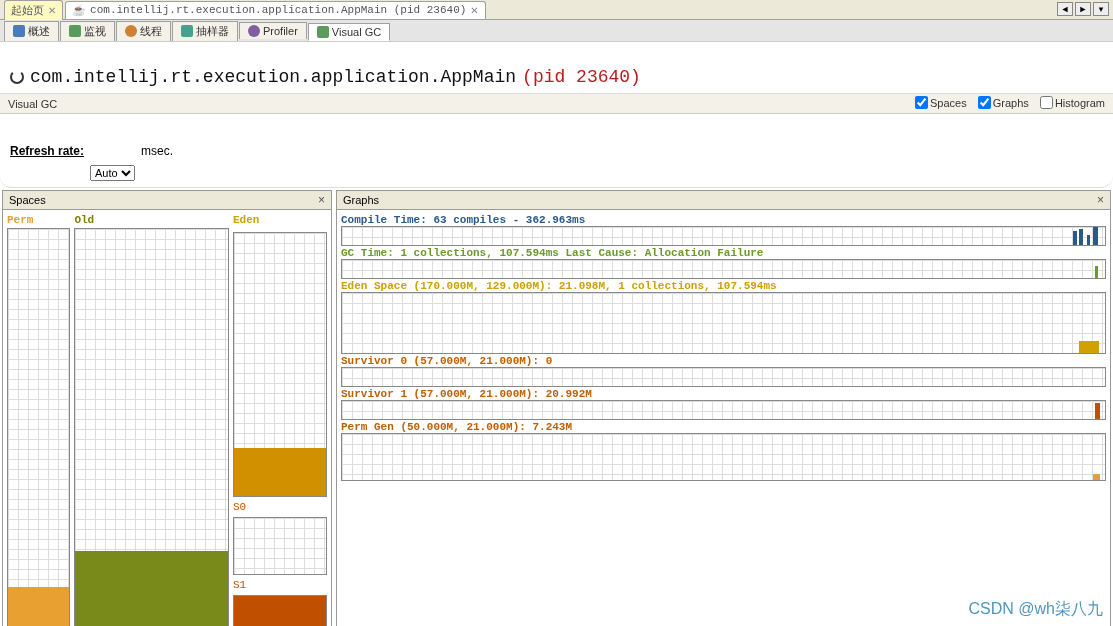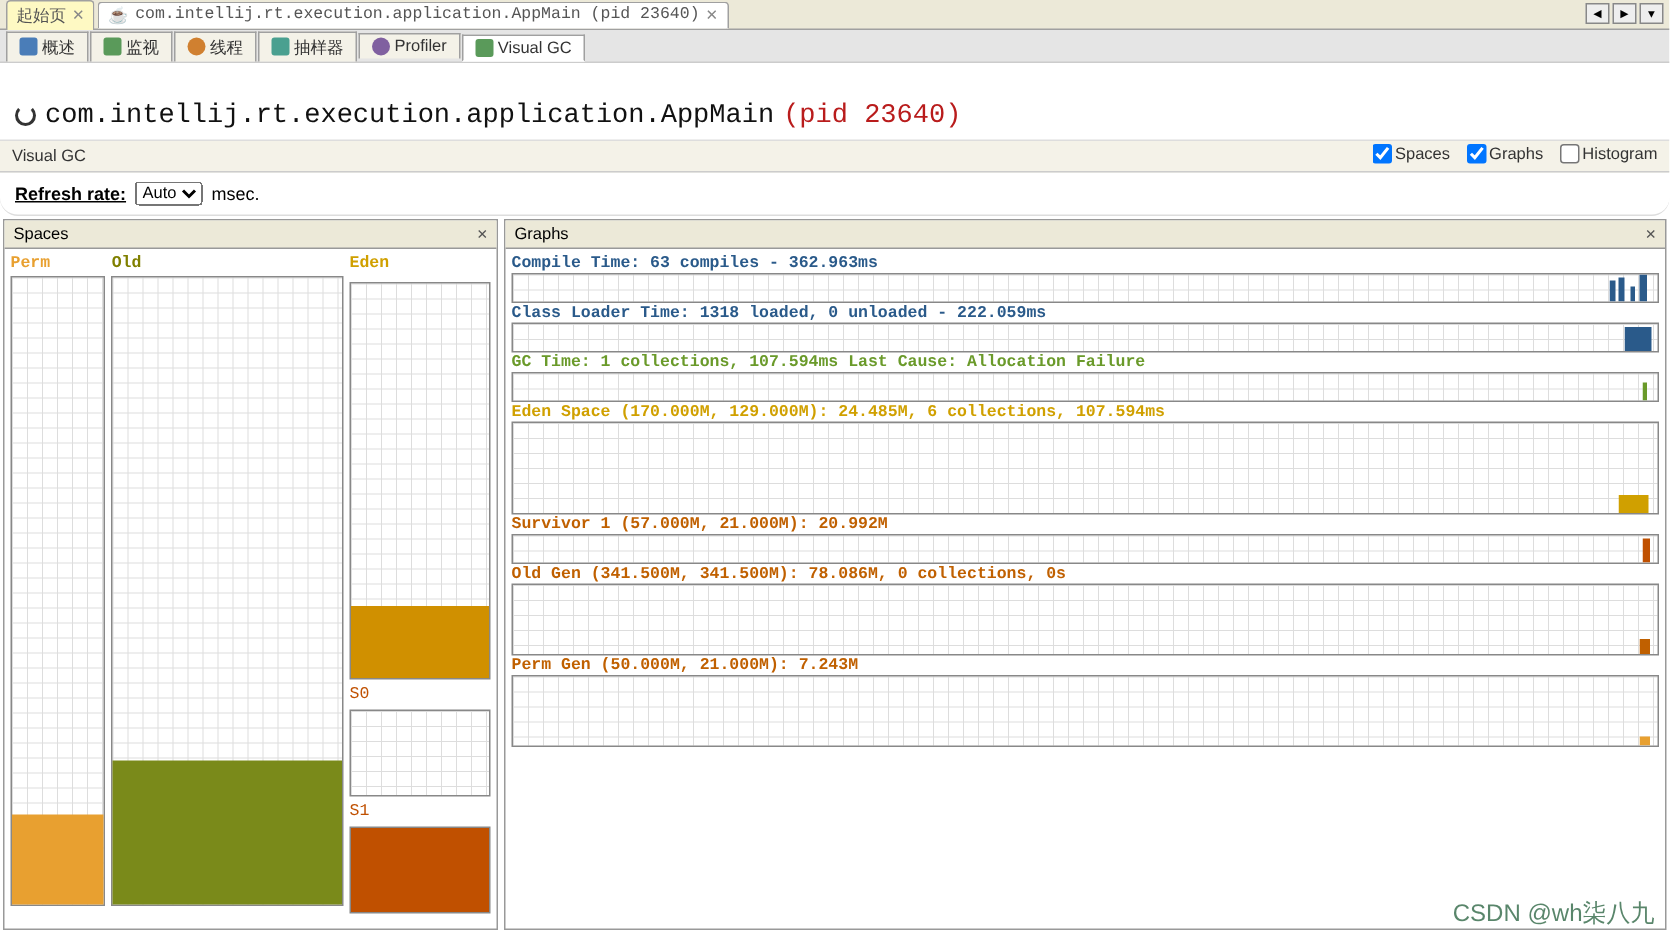--- a/index.html
+++ b/index.html
@@ -30,21 +30,21 @@
 .app-title .pid { color: #b91c1c; }
 .reload-icon { width: 14px; height: 14px; border: 2px solid #333; border-radius: 50%; border-top-color: transparent; display: inline-block; }
 
 
 .vgc-header { display: flex; align-items: center; justify-content: space-between; padding: 2px 8px; background: #f4f2e8; border-bottom: 1px solid #ccc; font-size: 11px; color: #333; }
 .vgc-checks label { margin-left: 8px; display: inline-flex; align-items: center; gap: 2px; }
 
 
 .refresh-bar { padding: 6px 10px; display: flex; align-items: center; gap: 6px; border-bottom: 1px solid #ddd; border-radius: 12px; }
 .refresh-bar .lbl { font-weight: bold; text-decoration: underline; font-size: 12px; }
-.refresh-bar select { font-size: 11px; }
+.refresh-bar select { font-size: 11px; margin-top: 45px; }
 
 
 .panels { display: flex; height: 478px; }
 .panel { border: 1px solid #999; margin: 2px; display: flex; flex-direction: column; }
 .panel-header { background: #ece9d8; border-bottom: 1px solid #999; padding: 2px 6px; font-size: 11px; display: flex; justify-content: space-between; align-items: center; }
 .panel-header .close-x { cursor: pointer; color: #555; font-size: 12px; }
 
 .spaces-panel { width: 330px; }
 .graphs-panel { flex: 1; }
 
@@ -81,21 +81,21 @@
 .graph-box.tall { height: 62px; }
 .graph-box.med { height: 20px; }
 .graph-box.xtall { height: 48px; }
 .bar-right { position: absolute; right: 2px; bottom: 0; }
 
 .c-blue { color: #2a5a8a; }
 .c-green { color: #6a9a2a; }
 .c-yellow { color: #d0a000; }
 .c-orange { color: #c06000; }
 
-.watermark { position: absolute; bottom: 6px; right: 10px; font-size: 16px; color: #14532d; font-family: sans-serif; opacity: 0.7; }
+.watermark { position: absolute; bottom: 6px; right: 10px; font-size: 16px; color: #0369a1; font-family: sans-serif; opacity: 0.7; }
 </style>
 </head>
 <body>
 
 <div class="tab-bar">
   <div class="tab">
     <span>起始页</span>
     <span class="close">✕</span>
   </div>
   <div class="tab active">
@@ -213,60 +213,48 @@
         <div class="graph-box med">
             <svg class="bar-right" width="30" height="18">
               <rect x="0" y="4" width="4" height="14" fill="#2a5a8a"></rect>
               <rect x="6" y="2" width="4" height="16" fill="#2a5a8a"></rect>
               <rect x="14" y="8" width="3" height="10" fill="#2a5a8a"></rect>
               <rect x="20" y="0" width="5" height="18" fill="#2a5a8a"></rect>
             </svg>
           </div>
       </div>
       <div class="graph-row">
-        <div class="graph-label c-blue">Class Loader Time: 1318 loaded, 0 unloaded - 222.059ms</div>
-        <div class="graph-box med">
-            <svg class="bar-right" width="20" height="18">
-              <rect x="0" y="2" width="18" height="16" fill="#2a5a8a"></rect>
-            </svg>
-          </div>
-      </div>
-      <div class="graph-row">
         <div class="graph-label c-green">GC Time: 1 collections, 107.594ms Last Cause: Allocation Failure</div>
         <div class="graph-box med">
             <svg class="bar-right" width="8" height="18">
               <rect x="0" y="6" width="3" height="12" fill="#6a9a2a"></rect>
             </svg>
           </div>
       </div>
       <div class="graph-row">
-        <div class="graph-label c-yellow">Eden Space (170.000M, 129.000M): 24.485M, 6 collections, 107.594ms</div>
+        <div class="graph-label c-yellow">Eden Space (170.000M, 129.000M): 21.098M, 1 collections, 107.594ms</div>
         <div class="graph-box tall">
             <svg class="bar-right" width="24" height="62">
               <rect x="0" y="50" width="20" height="12" fill="#d0a000"></rect>
             </svg>
           </div>
+      </div>
+      <div class="graph-row">
+        <div class="graph-label c-orange">Survivor 0 (57.000M, 21.000M): 0</div>
+        <div class="graph-box med"></div>
       </div>
       <div class="graph-row">
         <div class="graph-label c-orange">Survivor 1 (57.000M, 21.000M): 20.992M</div>
         <div class="graph-box med">
             <svg class="bar-right" width="8" height="18">
               <rect x="0" y="2" width="5" height="16" fill="#c05000"></rect>
             </svg>
           </div>
       </div>
       <div class="graph-row">
-        <div class="graph-label c-orange">Old Gen (341.500M, 341.500M): 78.086M, 0 collections, 0s</div>
-        <div class="graph-box xtall">
-            <svg class="bar-right" width="10" height="48">
-              <rect x="0" y="38" width="7" height="10" fill="#c06000"></rect>
-            </svg>
-          </div>
-      </div>
-      <div class="graph-row">
         <div class="graph-label c-orange">Perm Gen (50.000M, 21.000M): 7.243M</div>
         <div class="graph-box xtall">
             <svg class="bar-right" width="10" height="48">
               <rect x="0" y="42" width="7" height="6" fill="#e8a030"></rect>
             </svg>
           </div>
       </div>
     </div>
   </div>
 

